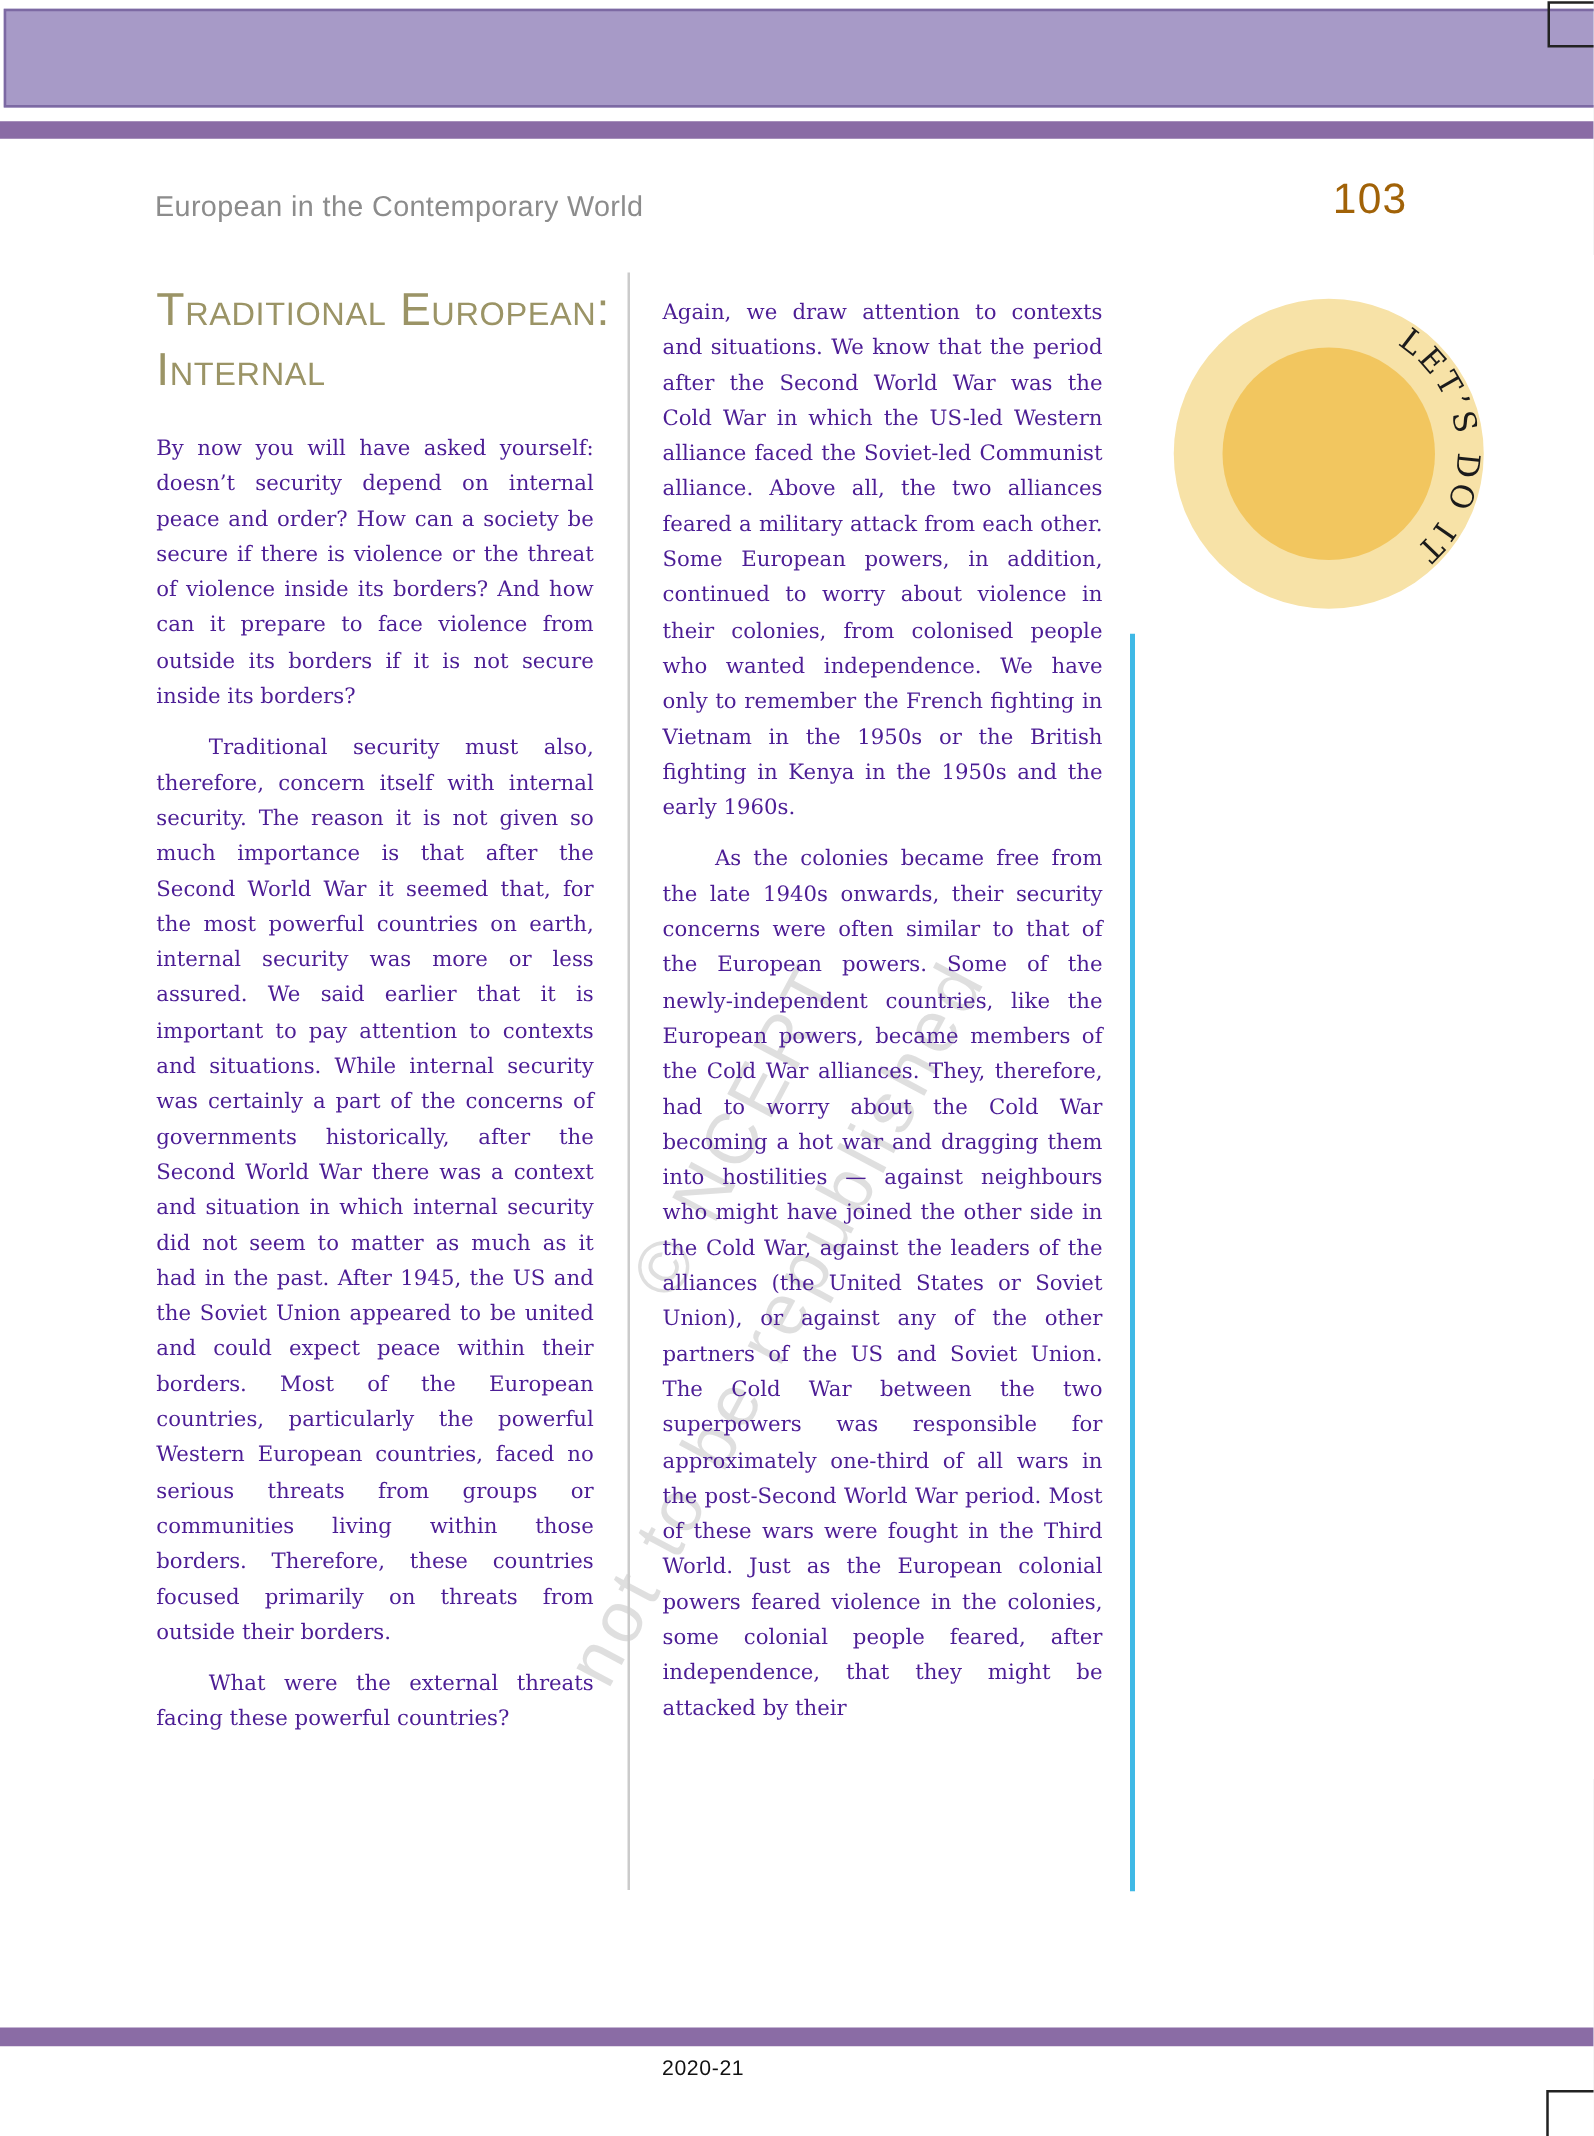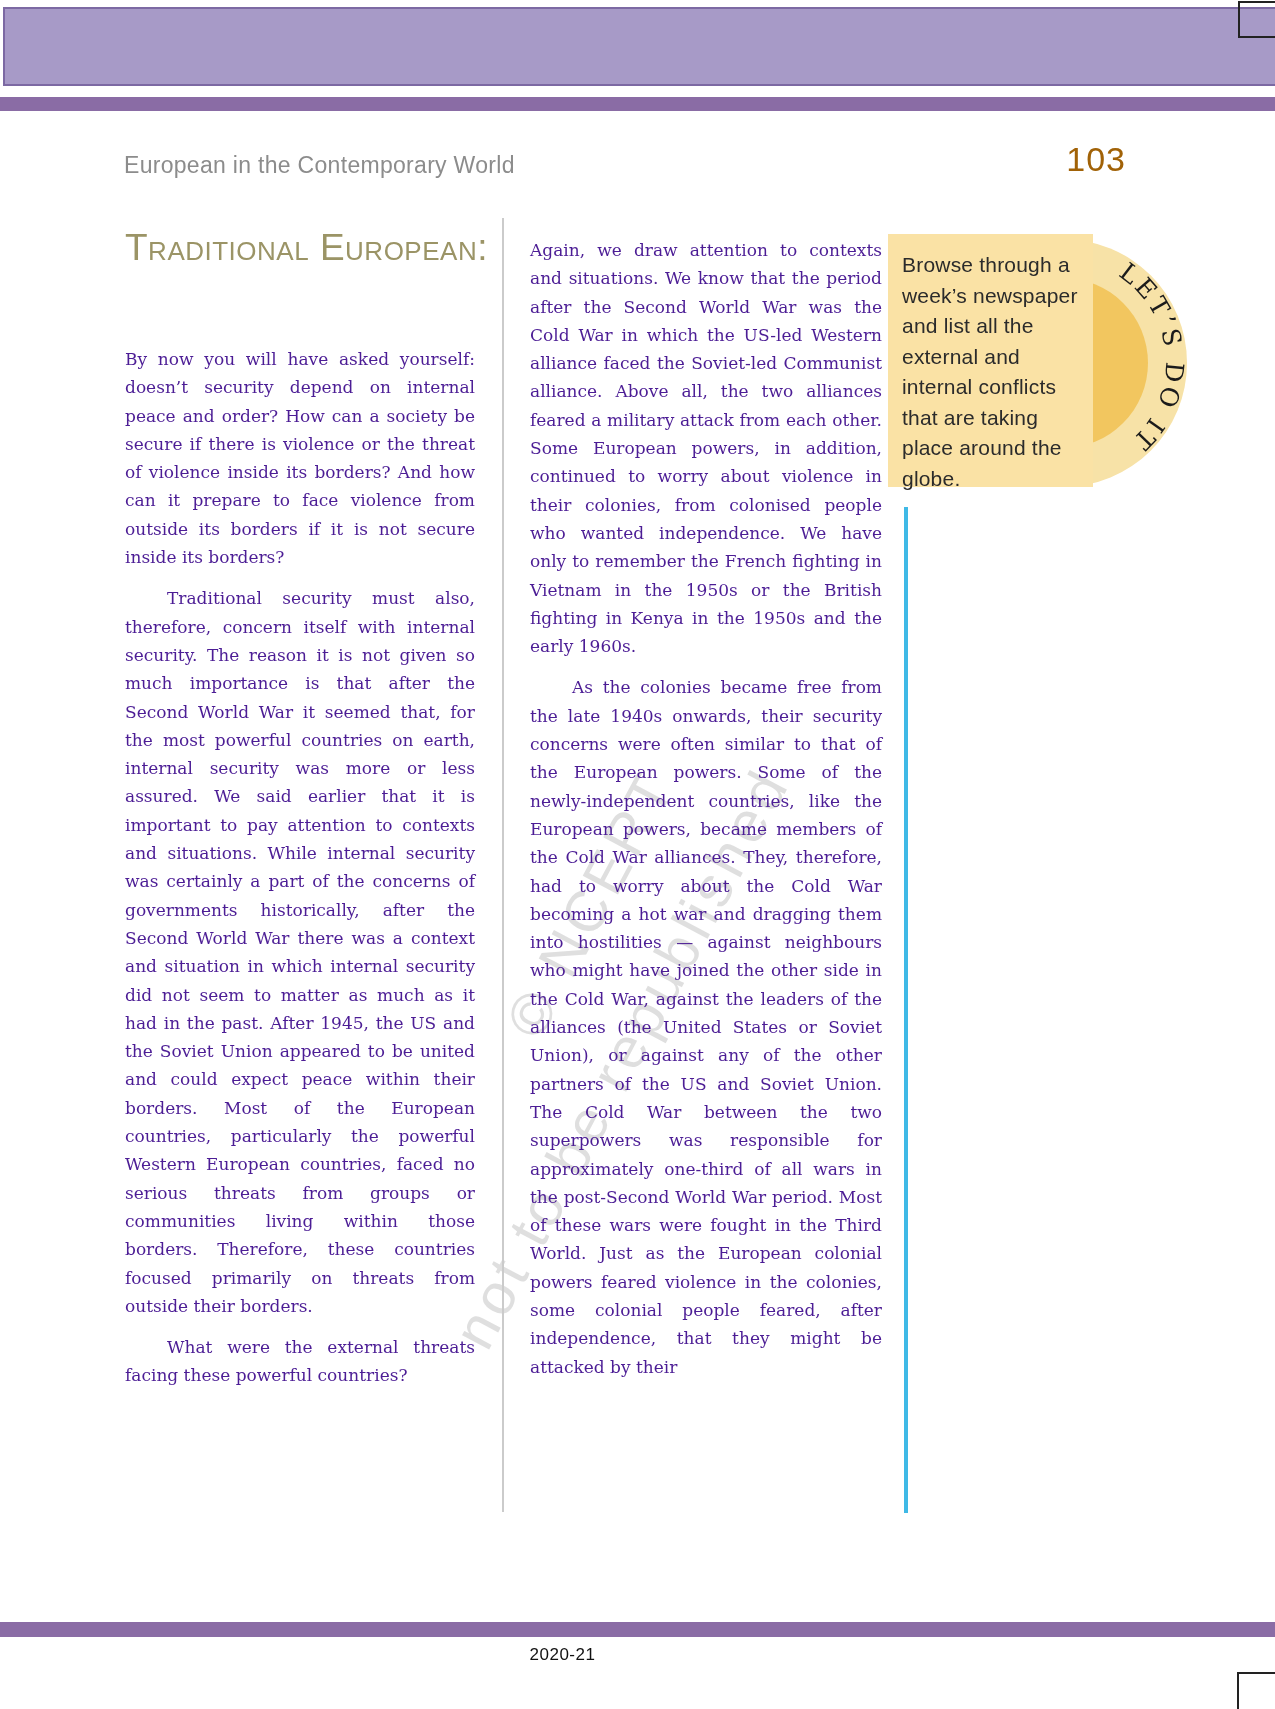--- a/index.html
+++ b/index.html
@@ -103,20 +103,21 @@
   <div class="running-head">European in the Contemporary World</div>
   <div class="page-number">103</div>
 
   <div class="watermark wm1">© NCERT</div>
   <div class="watermark wm2">not to be republished</div>
 
   <div class="col-divider"></div>
 
   <h2 class="section-heading">
     <span class="hl">Traditional European:</span>
+    <span class="hl">Internal</span>
   </h2>
 
   <div class="col left">
     <p>By now you will have asked yourself: doesn’t security depend on internal peace and order? How can a society be secure if there is violence or the threat of violence inside its borders? And how can it prepare to face violence from outside its borders if it is not secure inside its borders?</p>
     <p class="indent">Traditional security must also, therefore, concern itself with internal security. The reason it is not given so much importance is that after the Second World War it seemed that, for the most powerful countries on earth, internal security was more or less assured. We said earlier that it is important to pay attention to contexts and situations. While internal security was certainly a part of the concerns of governments historically, after the Second World War there was a context and situation in which internal security did not seem to matter as much as it had in the past. After 1945, the US and the Soviet Union appeared to be united and could expect peace within their borders. Most of the European countries, particularly the powerful Western European countries, faced no serious threats from groups or communities living within those borders. Therefore, these countries focused primarily on threats from outside their borders.</p>
     <p class="indent">What were the external threats facing these powerful countries?</p>
   </div>
 
   <div class="col right">
     <p>Again, we draw attention to contexts and situations. We know that the period after the Second World War was the Cold War in which the US-led Western alliance faced the Soviet-led Communist alliance. Above all, the two alliances feared a military attack from each other. Some European powers, in addition, continued to worry about violence in their colonies, from colonised people who wanted independence. We have only to remember the French fighting in Vietnam in the 1950s or the British fighting in Kenya in the 1950s and the early 1960s.</p>
@@ -125,23 +126,20 @@
 
   <svg class="badge-svg" width="256" height="256" viewBox="0 0 256 256">
     <circle cx="128" cy="128" r="124" fill="#F7E2A7"></circle>
     <circle cx="128" cy="128" r="85" fill="#F2C65F"></circle>
     <path id="badgeArc" d="M 182.6 40.7 A 103 103 0 0 1 176.4 218.9" fill="none"></path>
     <text font-family="DejaVu Serif, serif" font-size="25" letter-spacing="3" fill="#1b1b1b">
       <textPath href="#badgeArc">LET’S DO IT</textPath>
     </text>
   </svg>
 
-  <div class="activity-box">
-    <div class="activity-text">Browse through a week’s newspaper and list all the external and internal conflicts that are taking place around the globe.</div>
-  </div>
 
   <div class="cyan-rule"></div>
 
   <div class="strip bottom"></div>
   <div class="footer-year">2020-21</div>
   <div class="corner-box bottom"></div>
 
 </div>
 
 </body></html>

